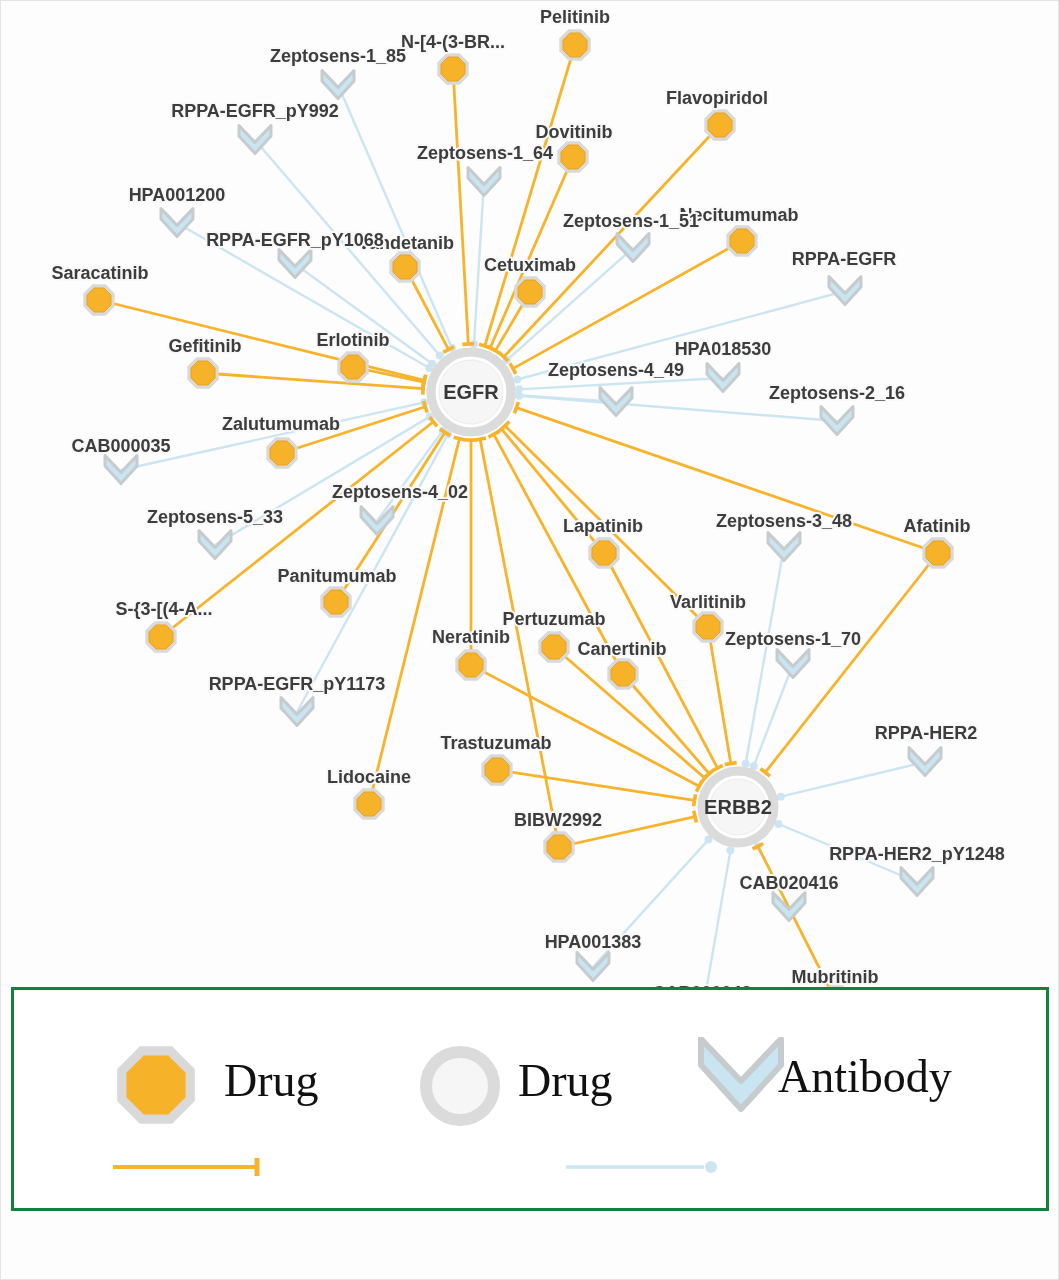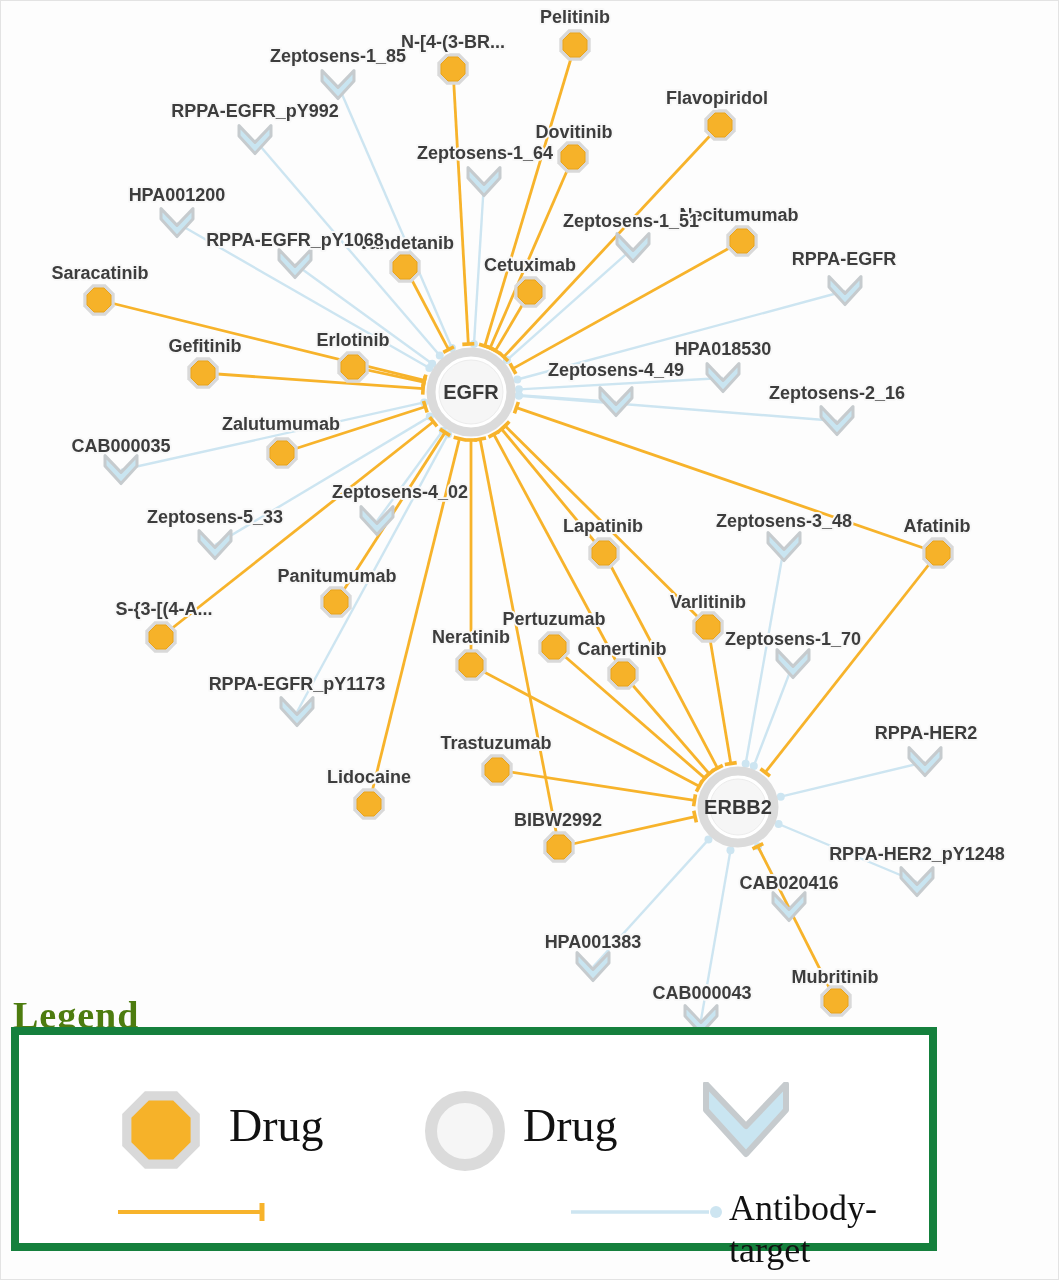--- a/index.html
+++ b/index.html
@@ -1,21 +1,21 @@
 <!DOCTYPE html>
 <html><head>
 <meta charset="utf-8">
 <style>
   * { margin:0; padding:0; box-sizing:border-box; }
   html,body { background:#ffffff; }
   body { font-family:"Liberation Sans", sans-serif; }
   .figure { position:relative; width:1059px; height:1280px; background:#fdfdfd; border:1px solid #e3e3e3; overflow:hidden; }
   #graph { position:absolute; left:0; top:0; }
   .legend-title { position:absolute; left:12px; top:992px; font-family:"Liberation Serif", serif; font-weight:700; font-size:38px; color:#4d7c0f; letter-spacing:1px; }
-  .legend-box { position:absolute; left:10px; top:1026px; width:926px; height:224px; border:8px solid #15803d; background:#ffffff; }
+  .legend-box { position:absolute; left:10px; top:986px; width:1038px; height:224px; border:3px solid #15803d; background:#ffffff; }
   .legend-box .abs { position:absolute; }
   .lg-label { font-family:"Liberation Serif", serif; color:#111111; }
   .lg-big { font-size:46px; }
   .lg-small { font-size:36px; }
   #legend-drug-icon { left:96px; top:49px; }
   #legend-drug-label { left:210px; top:64px; }
   #legend-gene-icon { left:401px; top:51px; }
   #legend-gene-label { left:504px; top:64px; }
   #legend-antibody-icon { left:681px; top:47px; }
   #legend-antibody-label { left:764px; top:60px; }
@@ -456,25 +456,25 @@
     <span class="abs lg-label lg-big" id="legend-drug-label">Drug</span>
 
     <svg class="abs" id="legend-gene-icon" width="90" height="90">
         <circle cx="45" cy="45" r="34" fill="#f6f6f6" stroke="#dbdbdb" stroke-width="12"></circle>
       </svg>
     <span class="abs lg-label lg-big" id="legend-gene-label">Drug</span>
 
     <svg class="abs" id="legend-antibody-icon" width="92" height="84">
         <polygon points="6.0,2.0 46.0,44.0 86.0,2.0 86.0,28.0 46.0,72.0 6.0,28.0" fill="#c9e5f1" stroke="#c6cbce" stroke-width="6" stroke-linejoin="round"></polygon>
       </svg>
+    <span class="abs lg-label lg-big" id="legend-antibody-label">Antibody</span>
 
     <svg class="abs" id="legend-drug-edge" width="162" height="24">
         <line x1="4" y1="12" x2="148" y2="12" stroke="#f7b32b" stroke-width="4"></line>
         <line x1="148" y1="3" x2="148" y2="21" stroke="#f7b32b" stroke-width="5"></line>
       </svg>
 
     <svg class="abs" id="legend-antibody-edge" width="162" height="24">
         <line x1="4" y1="12" x2="142" y2="12" stroke="#cde5f1" stroke-width="3.5"></line>
         <circle cx="149" cy="12" r="6" fill="#cde5f1"></circle>
       </svg>
-    <span class="abs lg-label lg-small" id="legend-antibody-edge-label">Antibody-target</span>
   </div>
 </div>
 
 </body></html>

